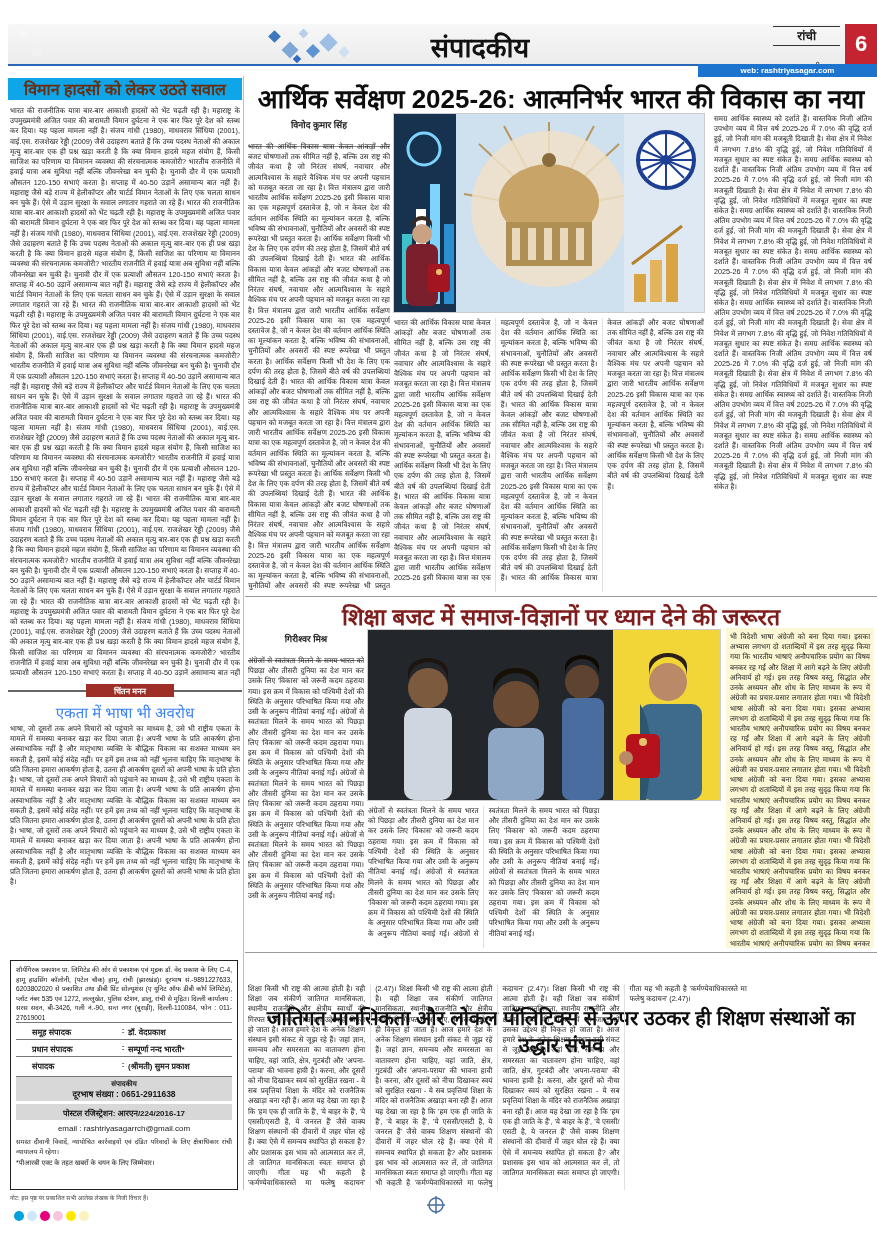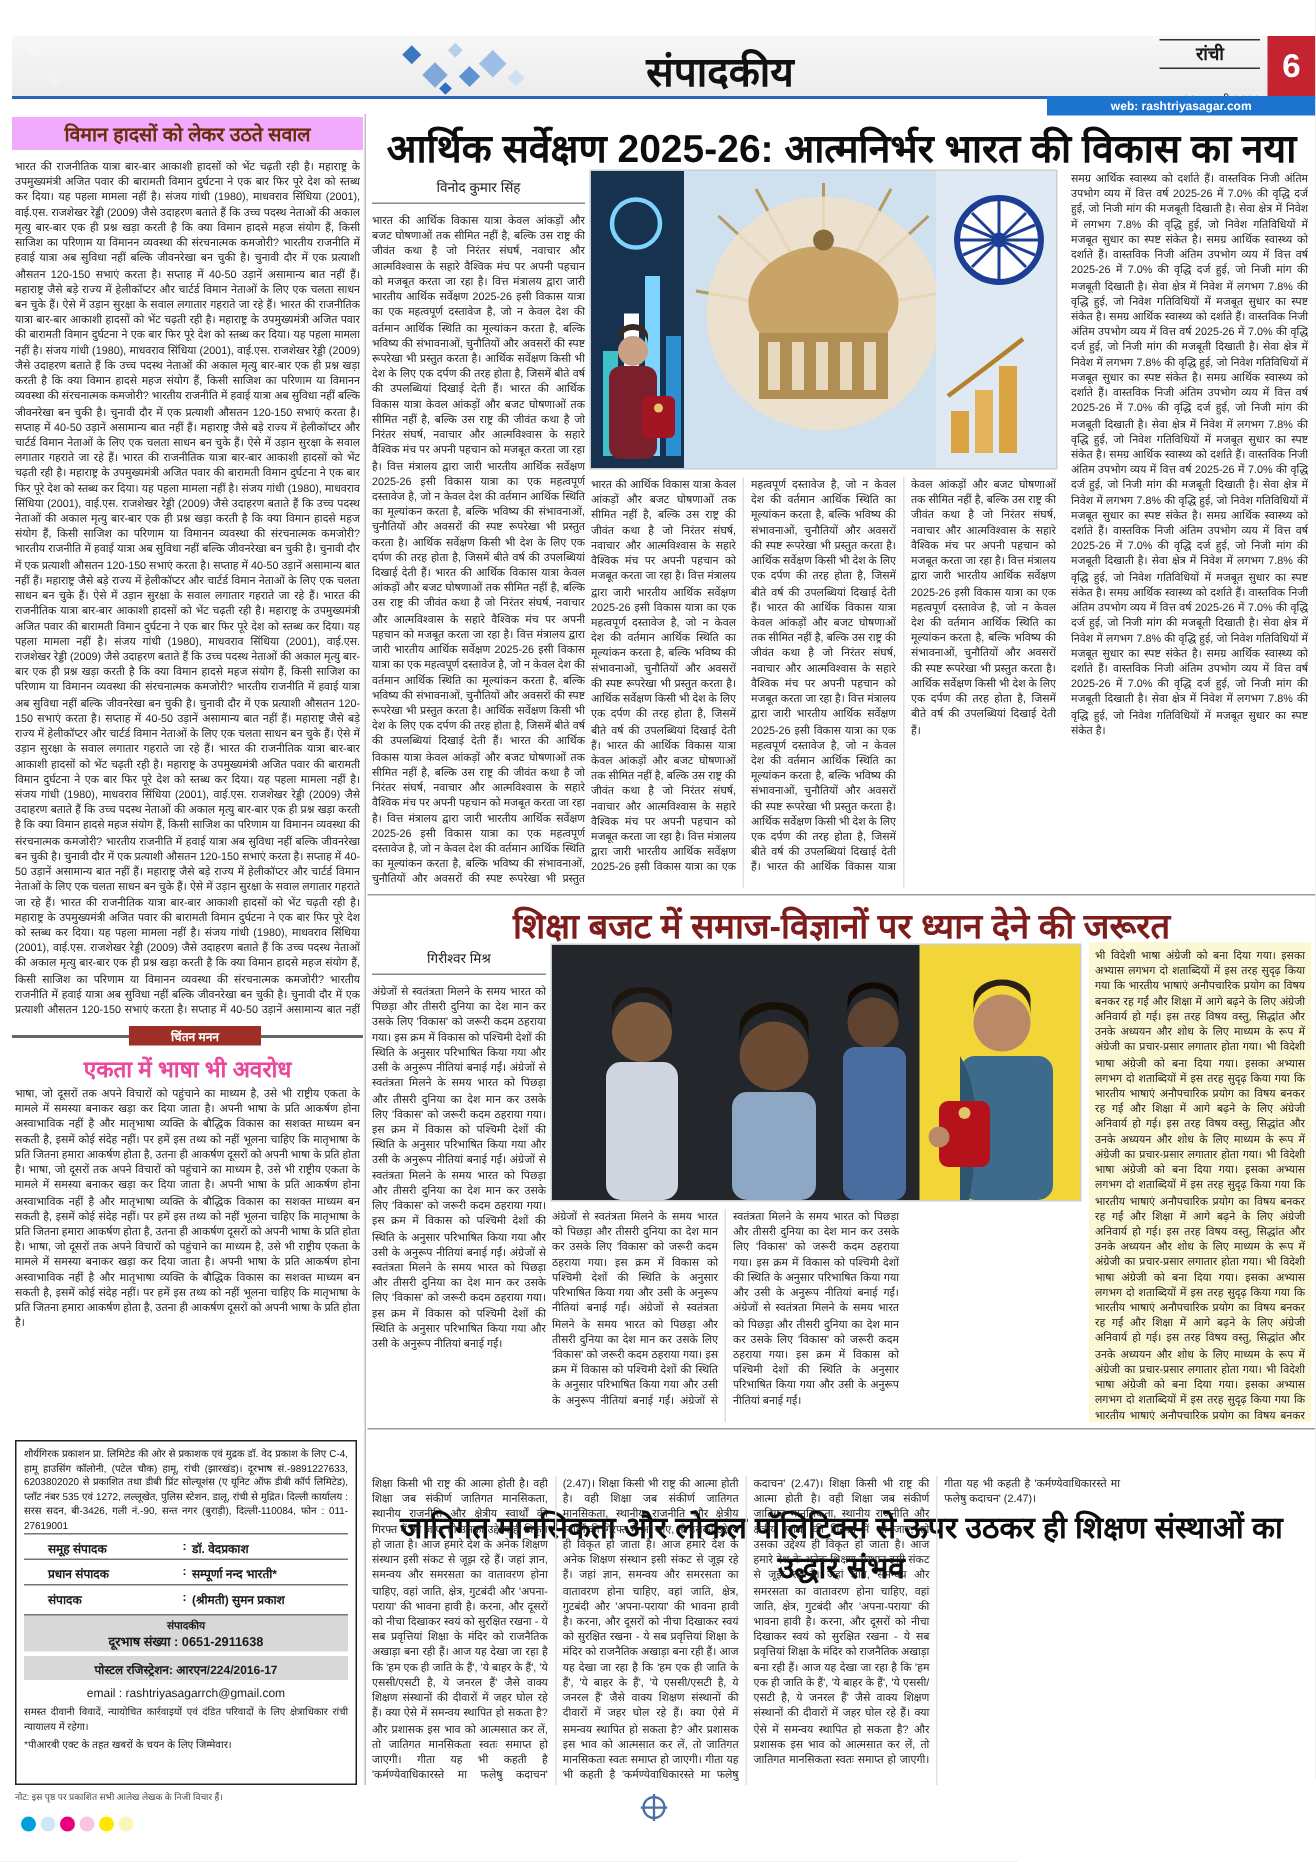--- a/index.html
+++ b/index.html
@@ -20,34 +20,34 @@
   .city-name{display:inline-block;font-weight:bold;font-size:12px;border-top:1px solid #333;border-bottom:1px solid #333;
              padding:0 24px 1px 24px;}
   .city-date{font-size:8px;margin-top:14px;color:#222;}
   .page-no{left:845px;top:24px;width:32px;height:40px;background:#c32430;color:#fff;font-size:22px;font-weight:bold;
            display:flex;align-items:center;justify-content:center;}
   .web-strip{left:698px;top:64px;width:179px;height:13px;background:#1c74cf;color:#fff;font-size:8px;font-weight:bold;
              display:flex;align-items:center;justify-content:center;}
 
   
   .body-txt{font-size:7.2px;line-height:1.42;text-align:justify;color:#1c1c1c;overflow:hidden;}
-  .byline{font-size:9px;font-weight:normal;text-align:center;border-bottom:1px solid #888;padding-bottom:4px;color:#222;}
+  .byline{font-size:9px;font-weight:bold;text-align:center;border-bottom:1px solid #888;padding-bottom:15px;color:#222;}
   .vrule{background:#bfbfbf;width:1px;}
   .hrule{background:#9a9a9a;height:1px;}
   .cols3{column-count:3;column-gap:10px;column-rule:1px solid #e0e0e0;column-fill:auto;}
   .cols5{column-count:5;column-gap:10px;column-rule:1px solid #e0e0e0;column-fill:auto;}
 
   
-  .artL-head{left:8px;top:78px;width:234px;height:22px;background:#f0abfc;color:#6b2d0c;font-weight:bold;font-size:13px;
+  .artL-head{left:8px;top:78px;width:234px;height:22px;background:#0ea5e9;color:#6b2d0c;font-weight:bold;font-size:16px;
              display:flex;align-items:center;justify-content:center;}
   .artL-body{left:10px;top:106px;width:230px;height:572px;}
   .chintan-top{left:8px;top:690px;width:234px;height:2px;background:#666;}
   .chintan-tab{left:86px;top:684px;width:88px;height:13px;background:#9e2f26;color:#fff;font-size:8px;font-weight:bold;
                display:flex;align-items:center;justify-content:center;}
-  .chintan-headline{left:8px;top:702px;width:234px;text-align:center;font-size:15px;font-weight:bold;color:#ec4899;}
+  .chintan-headline{left:8px;top:702px;width:234px;text-align:center;font-size:15px;font-weight:normal;color:#3b82f6;}
   .chintan-body{left:10px;top:724px;width:230px;height:228px;}
 
   .imprint{left:10px;top:960px;width:228px;height:230px;border:1.5px solid #222;box-sizing:border-box;padding:4px 5px;}
   .imprint-pub{font-size:6.6px;line-height:1.45;text-align:justify;color:#111;}
   .imprint-row{display:flex;border-top:1px solid #777;padding:2.5px 0;font-size:8px;}
   .imprint-row .lab{width:86px;font-weight:bold;text-align:left;padding-left:16px;}
   .imprint-row .sep{width:10px;text-align:center;font-weight:bold;}
   .imprint-row .val{flex:1;font-weight:bold;}
   .imprint-gray{background:#d8d8d8;text-align:center;margin-top:3px;padding:2px 0;border-top:1px solid #777;}
   .imprint-gray .g1{font-size:7px;font-weight:bold;}

